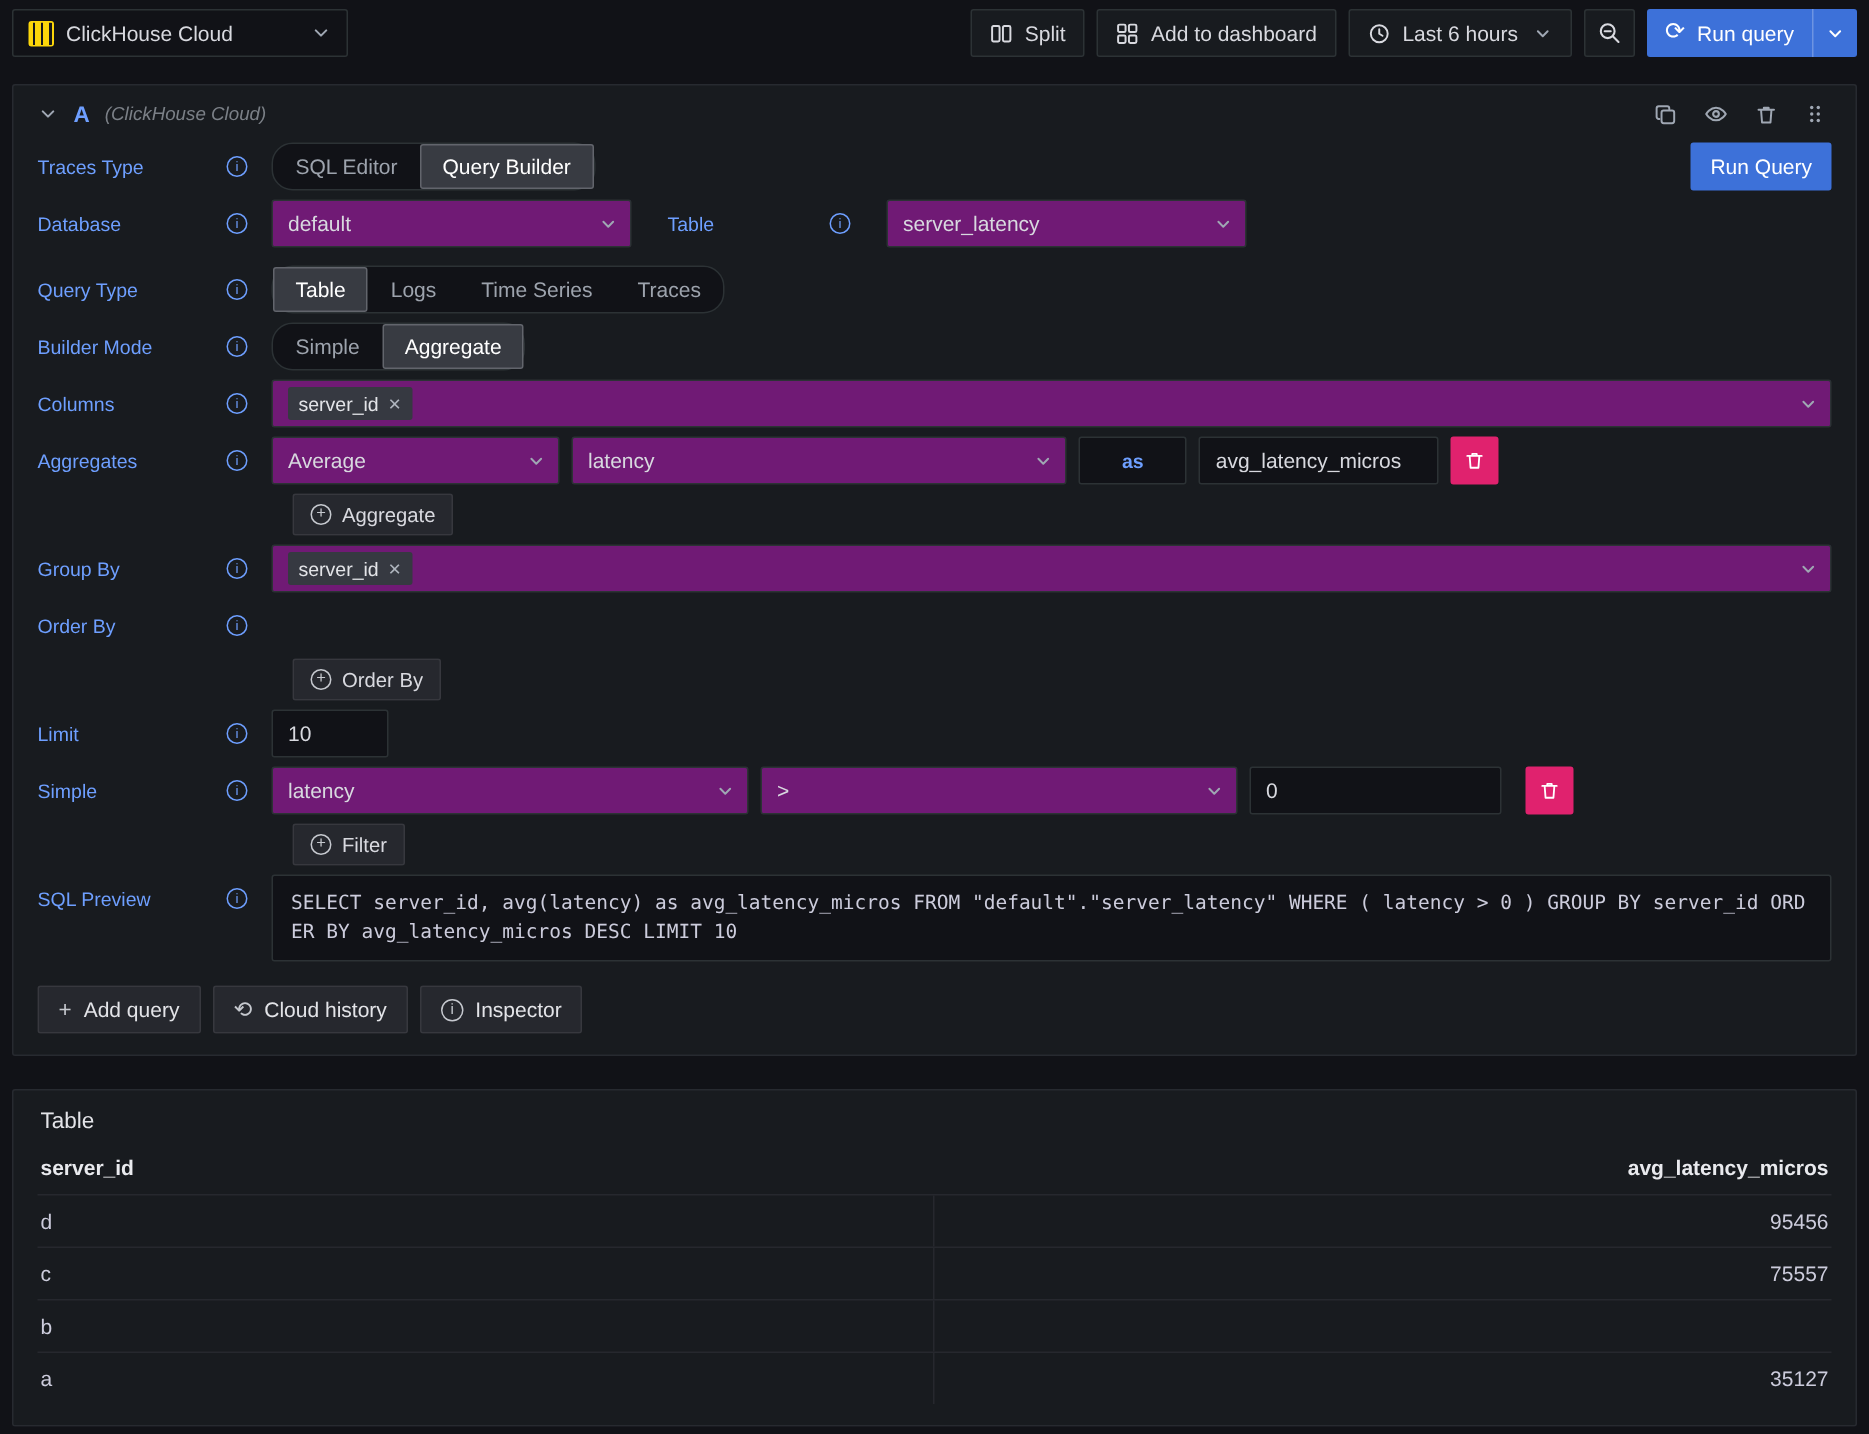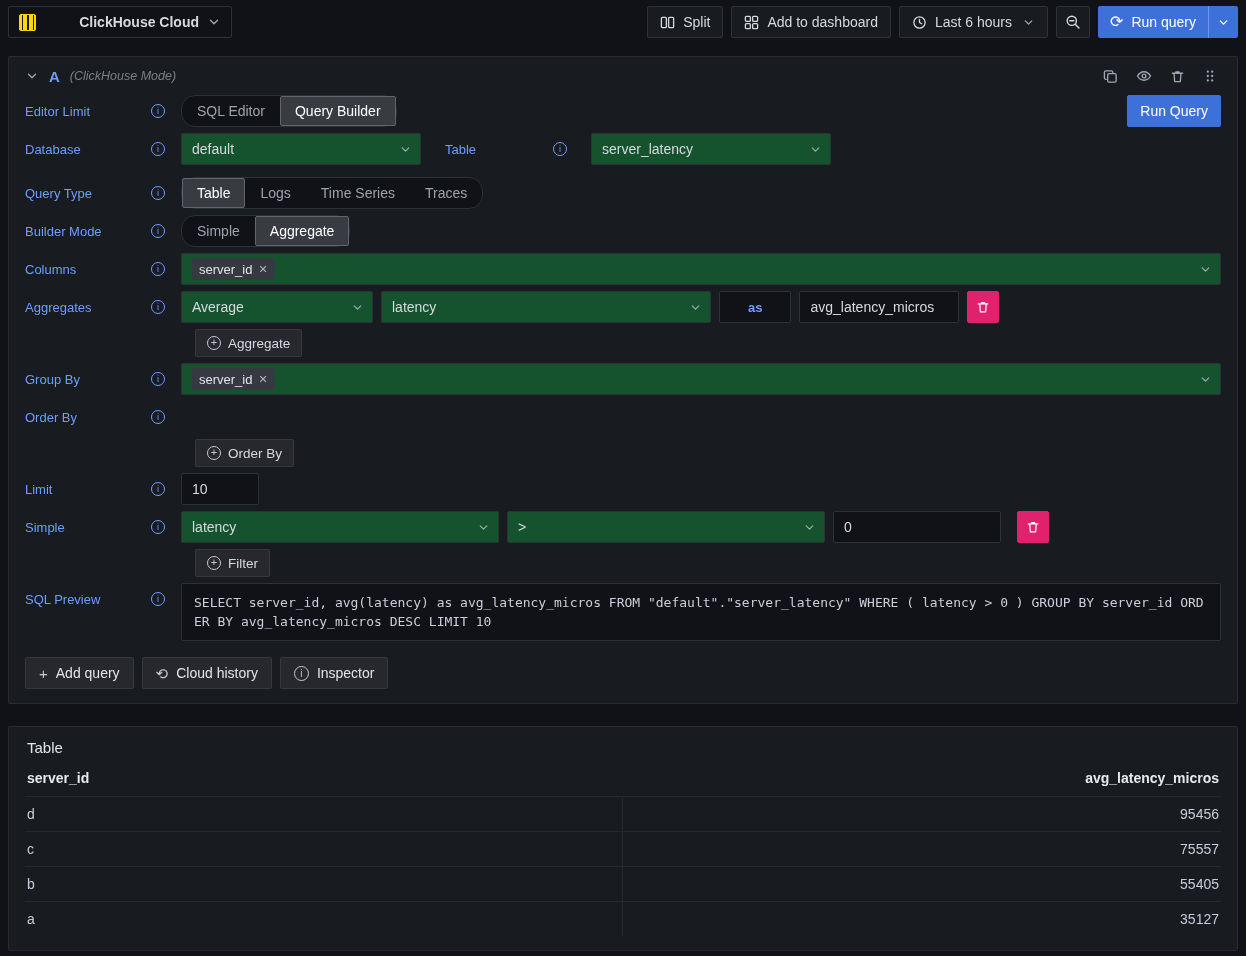--- a/index.html
+++ b/index.html
@@ -12,21 +12,21 @@
     overflow:hidden;
   }
   svg { display:block; }
 
   
   .topbar { display:flex; align-items:center; justify-content:space-between; padding:6px 8px; height:44px; }
   .ds-picker {
     display:flex; align-items:center; gap:8px; width:224px; height:32px;
     background:#111217; border:1px solid #2c3235; border-radius:2px; padding:0 10px; cursor:pointer;
   }
-  .ds-picker .name { flex:1; color:#d8d9df; font-weight:700;text-align:right; }
+  .ds-picker .name { flex:1; color:#d8d9df; font-weight:400; }
   .ch-logo {
     width:17px; height:17px; border-radius:2px; flex:0 0 auto;
     background:repeating-linear-gradient(90deg,#fcd60a 0 2px,#15171c 2px 3.5px,#fcd60a 3.5px 5.5px);
     background-color:#fcd60a; border:1px solid #fcd60a;
   }
   .topbar-right { display:flex; align-items:center; gap:8px; }
   .btn { display:inline-flex; align-items:center; gap:8px; height:32px; padding:0 12px;
          border-radius:2px; font-size:14px; font-weight:500; cursor:pointer;
          background:#181b1f; border:1px solid #2c3235; color:#d8d9df; }
   .btn .chev { margin-left:2px; }
@@ -59,21 +59,21 @@
   .info-icon { width:14px; height:14px; border:1px solid #6e9fff; border-radius:50%; color:#6e9fff;
                font-size:9px; line-height:12px; text-align:center; font-style:normal; cursor:pointer; flex:0 0 auto; }
   .controls { display:flex; align-items:center; flex:1; gap:8px; }
 
   .radio-group { display:inline-flex; align-items:center; background:#111217; border:1px solid #2c3235;
                  border-radius:14px; height:32px; padding:0; }
   .radio-opt { background:none; border:1px solid transparent; color:#9da3ad; font-size:14px; font-weight:500;
                height:30px; padding:0 14px; cursor:pointer; border-radius:2px; font-family:inherit; }
   .radio-opt.active { background:#383b42; color:#ffffff; border:1px solid #62656c; }
 
-  .select { display:flex; align-items:center; height:32px; background:#14532d; border:1px solid #2c3235;
+  .select { display:flex; align-items:center; height:32px; background:#701a75; border:1px solid #2c3235;
             border-radius:2px; padding:0 8px 0 10px; cursor:pointer; gap:8px; }
   .select .val { flex:1; color:#d8d9df; white-space:nowrap; overflow:hidden; }
   .select.grow { flex:1; }
   .tag { display:inline-flex; align-items:center; gap:6px; background:#363941; border-radius:2px;
          height:22px; padding:0 7px; color:#e3e4e8; font-size:13px; }
   .tag .x { color:#aeb4bd; font-size:11px; cursor:pointer; }
 
   .text-input { height:32px; background:#111217; border:1px solid #2c3235; border-radius:2px;
                 color:#d8d9df; padding:0 10px; font-size:14px; font-family:inherit; }
   .as-box { display:flex; align-items:center; height:32px; padding:0 28px; background:#111217;
@@ -171,21 +171,21 @@
   </div>
 </div>
 
 <div class="panel">
 
   <div class="panel-header">
     <svg class="chev" width="14" height="14" viewBox="0 0 16 16">
         <path d="M4 6l4 4 4-4"></path>
       </svg>
     <span class="ref-id">A</span>
-    <span class="ds-hint">(ClickHouse Mode)</span>
+    <span class="ds-hint">(ClickHouse Cloud)</span>
     <span class="spacer"></span>
     <button class="ph-icon">
       <svg class="lineicon" width="15" height="15" viewBox="0 0 16 16">
           <rect x="5" y="5" width="9" height="9" rx="1.5"></rect>
           <path d="M3.5 11H3a1.5 1.5 0 0 1-1.5-1.5v-6A1.5 1.5 0 0 1 3 2h6a1.5 1.5 0 0 1 1.5 1.5V4"></path>
         </svg>
     </button>
     <button class="ph-icon">
       <svg class="lineicon" width="16" height="16" viewBox="0 0 16 16">
           <path d="M1.5 8s2.5-4.2 6.5-4.2S14.5 8 14.5 8 12 12.2 8 12.2 1.5 8 1.5 8z"></path>
@@ -204,21 +204,21 @@
           <circle cx="5.5" cy="8" r="1.3"></circle>
           <circle cx="10.5" cy="8" r="1.3"></circle>
           <circle cx="5.5" cy="13" r="1.3"></circle>
           <circle cx="10.5" cy="13" r="1.3"></circle>
         </svg>
     </button>
   </div>
 
   <div class="frow">
     <div class="flabel">
-      <span>Editor Limit</span>
+      <span>Traces Type</span>
       <span class="info-icon">i</span>
     </div>
     <div class="controls">
       <div class="radio-group">
         <button class="radio-opt">SQL Editor</button>
         <button class="radio-opt active">Query Builder</button>
       </div>
       <span style="flex:1"></span>
       <button class="btn btn-primary">Run Query</button>
     </div>
@@ -453,20 +453,19 @@
     <div class="body-row">
       <div class="cell">d</div>
       <div class="cell num">95456</div>
     </div>
     <div class="body-row">
       <div class="cell">c</div>
       <div class="cell num">75557</div>
     </div>
     <div class="body-row">
       <div class="cell">b</div>
-      <div class="cell num">55405</div>
     </div>
     <div class="body-row">
       <div class="cell">a</div>
       <div class="cell num">35127</div>
     </div>
   </div>
 </div>
 
 </body></html>

